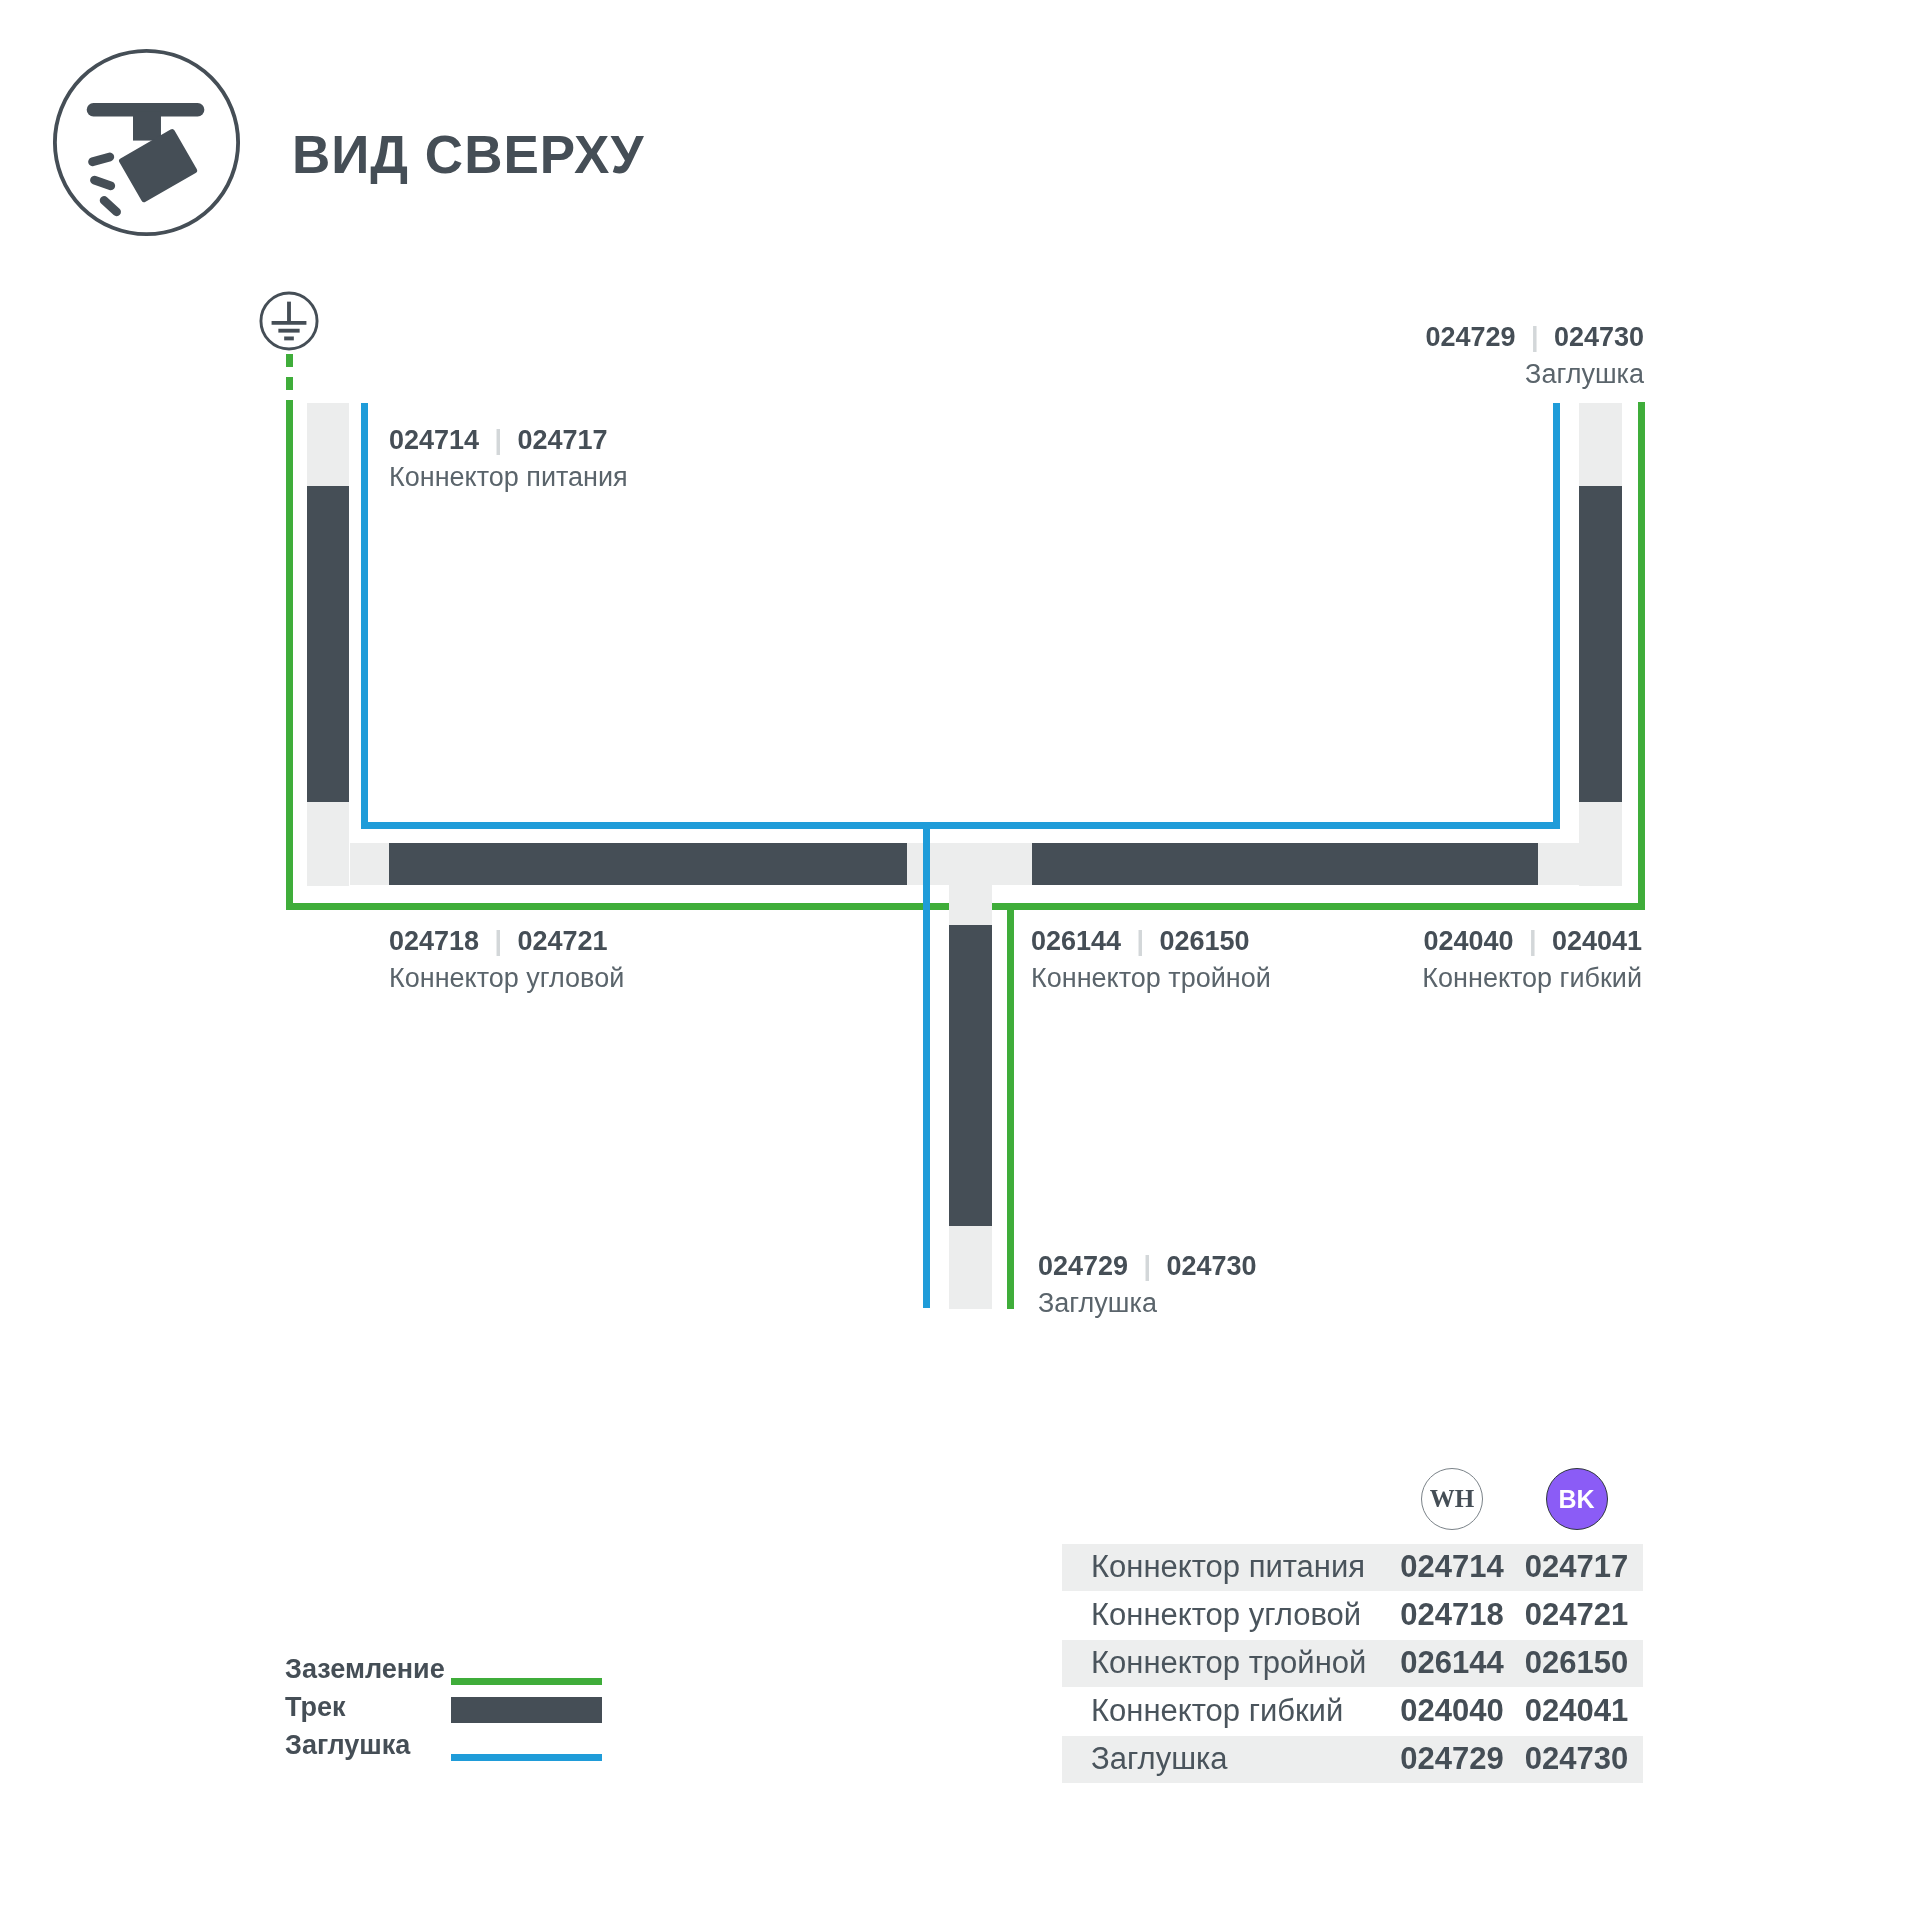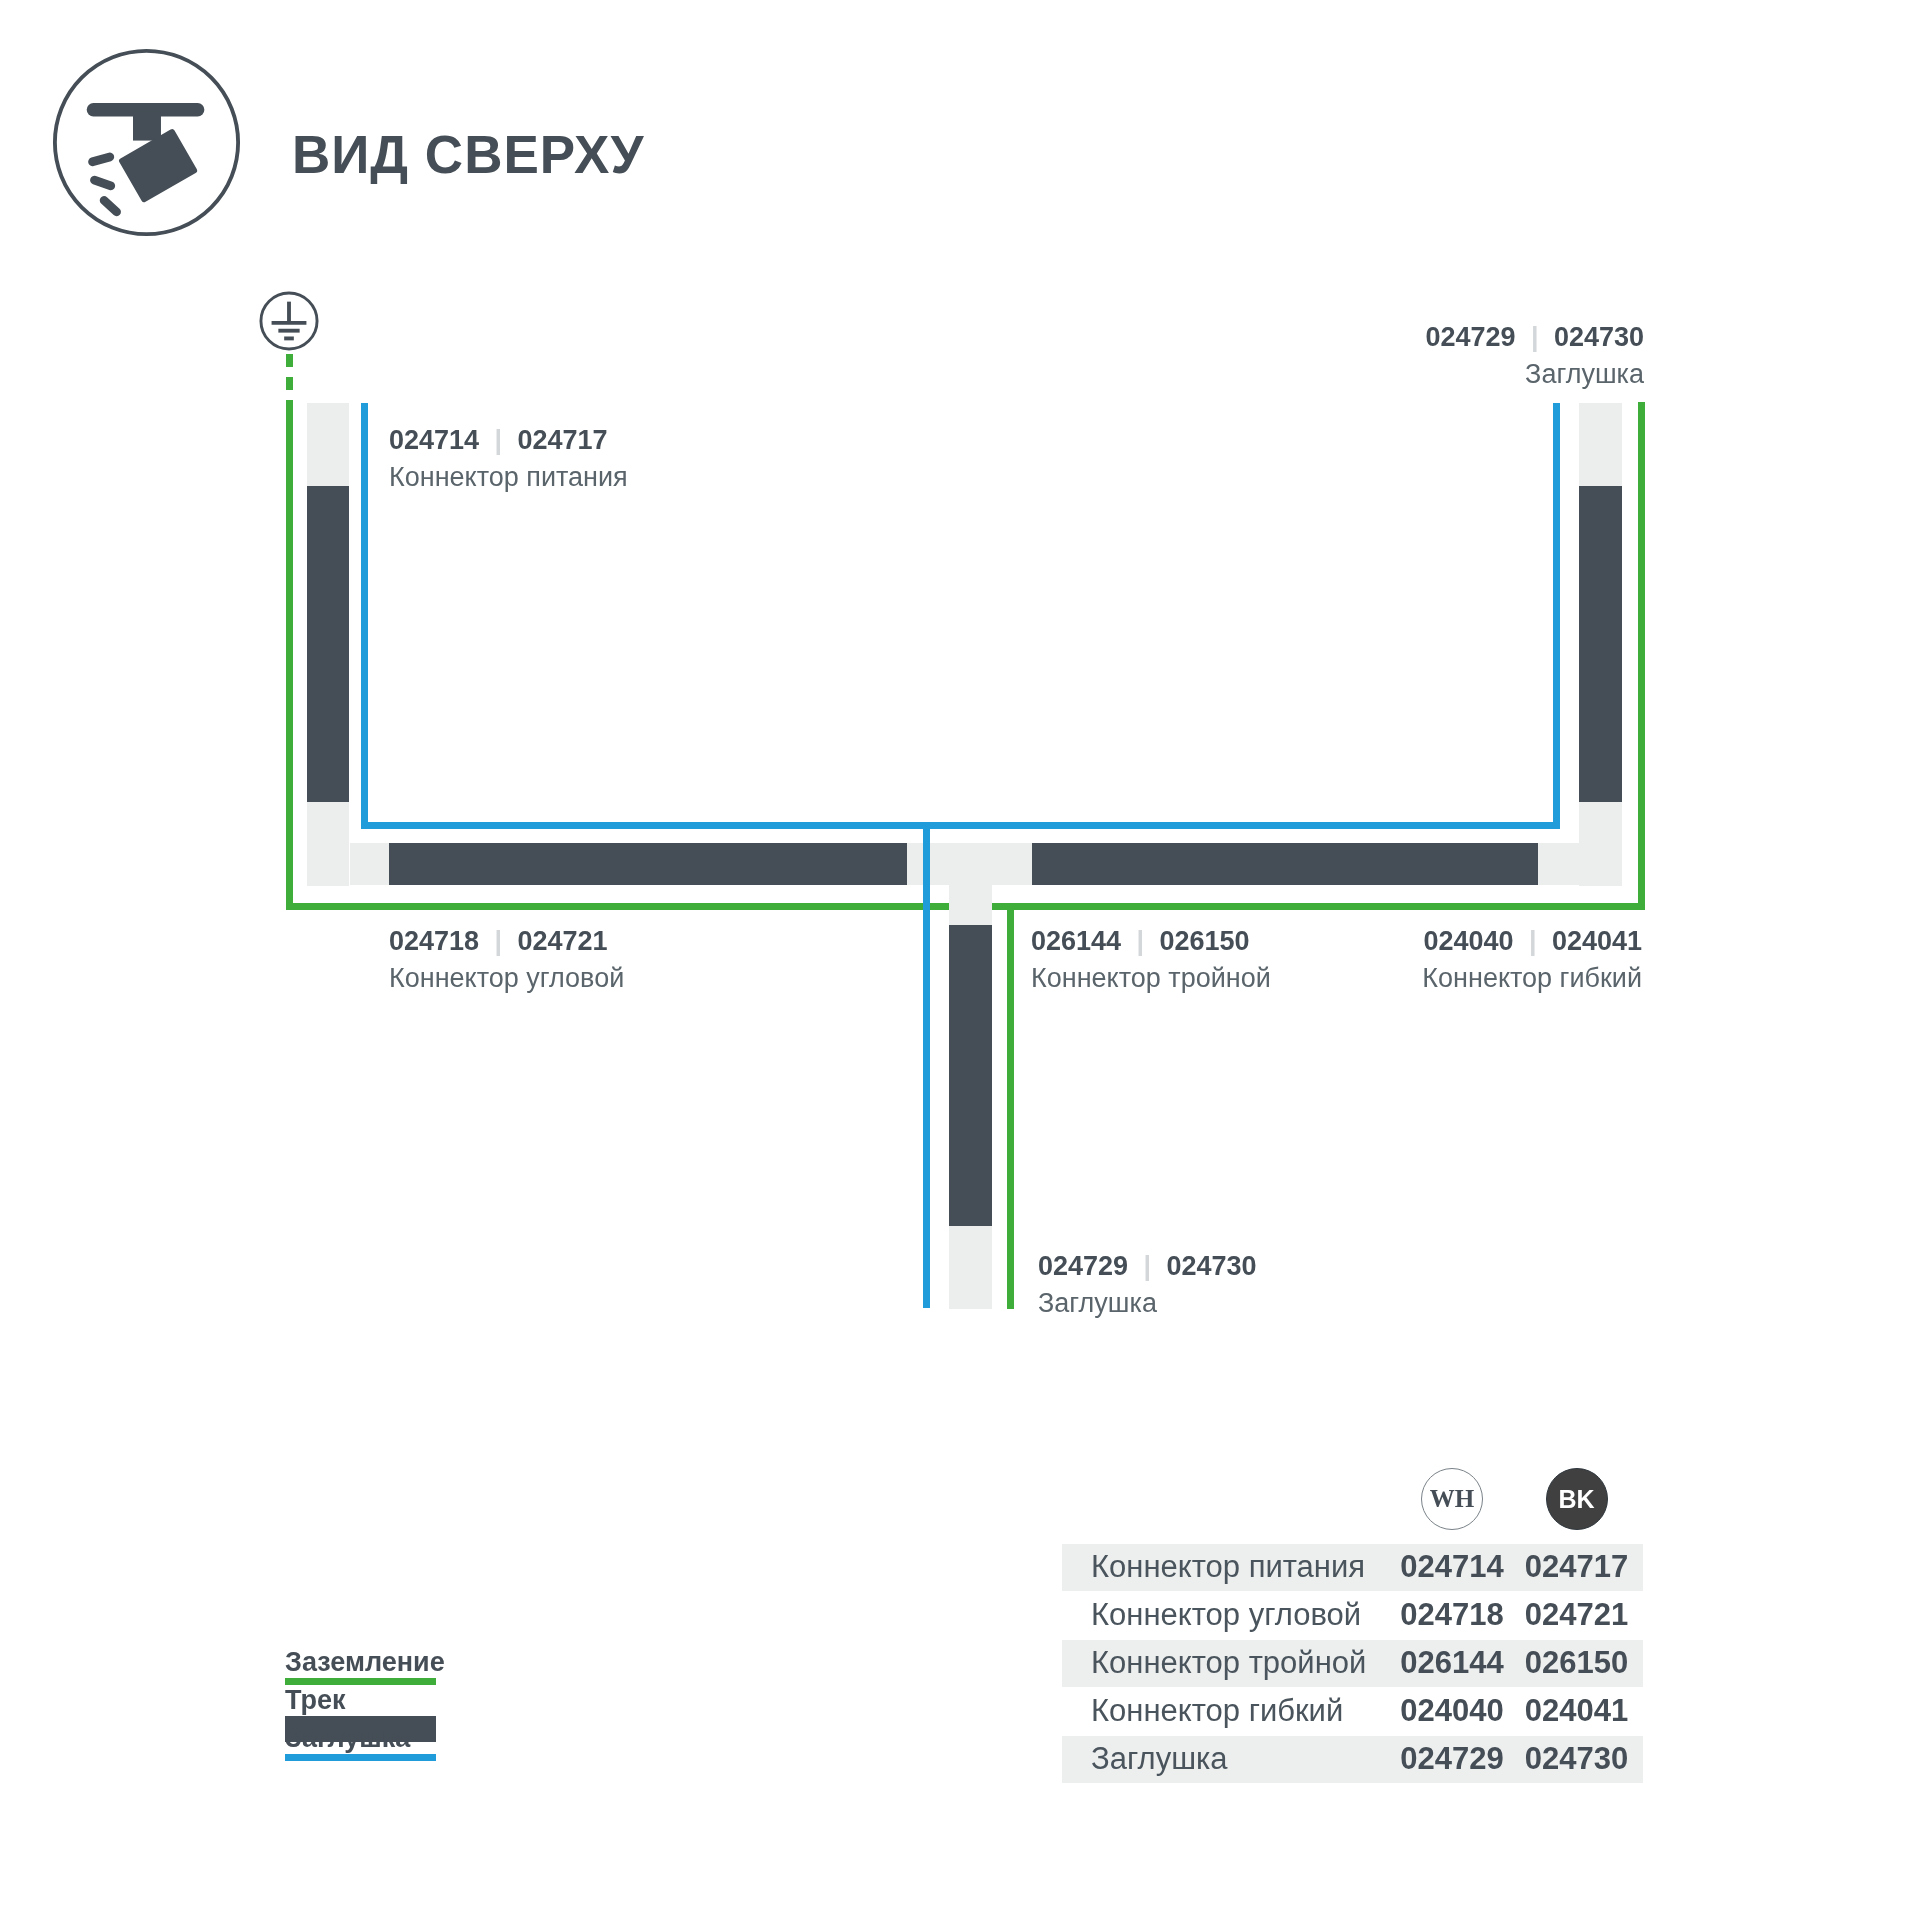--- a/index.html
+++ b/index.html
@@ -18,33 +18,33 @@
   .plabel{position:absolute;line-height:1;}
   .plabel .nums{display:flex;align-items:baseline;gap:0;font-weight:bold;font-size:27px;color:#454E56;}
   .plabel .nums .sep{color:#D3D7D9;padding:0 15.4px;font-weight:bold;}
   .plabel .pname{margin-top:9.7px;font-size:27px;color:#5A646B;}
   .plabel.right{text-align:right;}
   .plabel.right .nums{justify-content:flex-end;}
   
   .title{position:absolute;left:292px;top:124px;font-size:53px;font-weight:bold;color:#454E56;letter-spacing:1px;}
   
   .legend{position:absolute;left:285px;top:1647px;}
-  .legend .lrow{display:flex;align-items:flex-start;height:38px;flex-direction:column;}
+  .legend .lrow{display:flex;align-items:flex-end;height:38px;}
   .legend .ltext{width:166px;font-size:27px;font-weight:bold;color:#454E56;}
   .legend .lswatch{width:151px;display:flex;align-items:center;}
   .legend .sw-line-g{width:151px;height:6.8px;background:#3FAD3A;}
   .legend .sw-bar{width:151px;height:26px;background:#454E56;}
   .legend .sw-line-b{width:151px;height:6.8px;background:#1F9CD9;}
   
   .ptable{position:absolute;left:1062px;top:1468px;width:581px;}
   .thead{display:grid;grid-template-columns:332px 116px 133px;margin-bottom:13.5px;}
   .badge{width:60px;height:60px;border-radius:50%;margin:0 auto;display:flex;align-items:center;justify-content:center;
          font-size:25px;font-weight:bold;}
   .badge.wh{background:#ffffff;border:1.9px solid #7A8288;color:#454E56;font-family:Liberation Serif, serif;}
-  .badge.bk{background:#404040;border:1.9px solid #30383E;color:#ffffff;text-align:right;}
+  .badge.bk{background:#8b5cf6;border:1.9px solid #30383E;color:#ffffff;text-align:right;}
   .trow{display:grid;grid-template-columns:332px 116px 133px;height:47px;align-items:center;margin-bottom:1px;}
   .trow.gray{background:#EDEEEE;}
   .trow .tname{padding-left:29px;font-size:31px;color:#4A545C;}
   .trow .tnum{font-size:31px;font-weight:bold;color:#454E56;text-align:center;}
 </style>
 </head>
 <body>
 
 <div id="stage">
 

